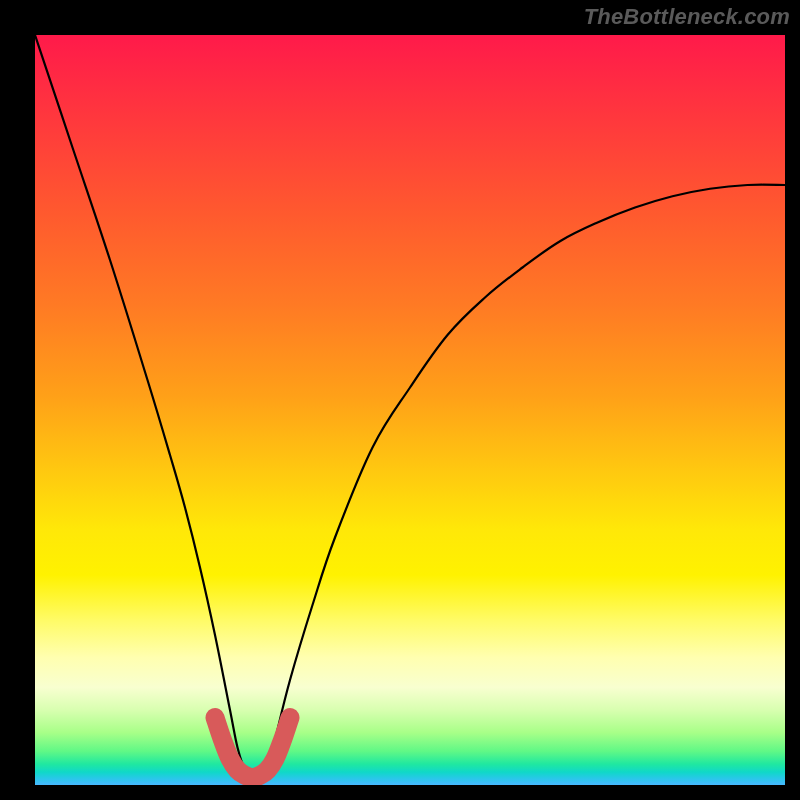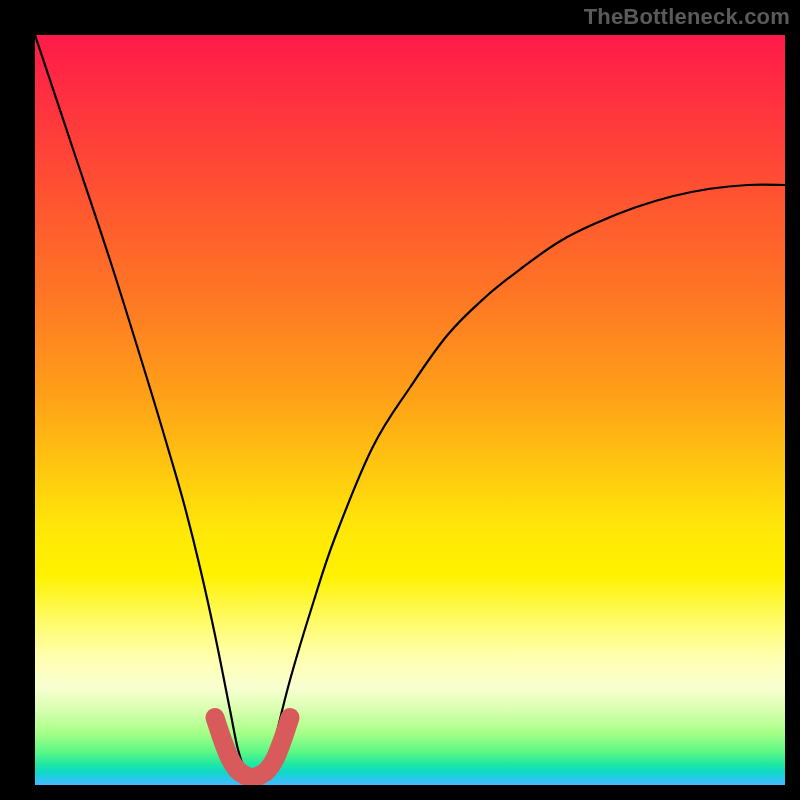--- a/index.html
+++ b/index.html
@@ -54,20 +54,21 @@
   }
   .watermark {
     position: absolute;
     top: 4px;
     right: 10px;
     color: #5a5a5a;
     font-size: 22px;
     font-weight: 600;
     letter-spacing: 0.2px;
     user-select: none;
+    font-style: italic;
   }
 </style>
 </head>
 <body>
 
 <div class="stage">
 
   <div class="plot-area">
     <svg class="curve-svg" viewBox="0 0 750 750" preserveAspectRatio="none">
       <path id="main-curve" fill="none" stroke="#000000" stroke-width="2.2" stroke-linecap="round" d="M 0.00 0.00 C 6.75 20.25, 24.00 72.00, 37.50 112.50 C 51.00 153.00, 61.50 183.15, 75.00 225.00 C 88.50 266.85, 101.70 309.90, 112.50 345.00 C 123.30 380.10, 128.25 397.05, 135.00 420.00 C 141.75 442.95, 144.60 452.25, 150.00 472.50 C 155.40 492.75, 159.60 509.55, 165.00 532.50 C 170.40 555.45, 174.60 574.35, 180.00 600.00 C 185.40 625.65, 190.95 654.75, 195.00 675.00 C 199.05 695.25, 199.80 701.70, 202.50 712.50 C 205.20 723.30, 207.30 729.60, 210.00 735.00 C 212.70 740.40, 214.80 741.15, 217.50 742.50 C 220.20 743.85, 222.30 743.85, 225.00 742.50 C 227.70 741.15, 229.80 741.75, 232.50 735.00 C 235.20 728.25, 235.95 721.20, 240.00 705.00 C 244.05 688.80, 248.25 669.30, 255.00 645.00 C 261.75 620.70, 269.40 595.65, 277.50 570.00 C 285.60 544.35, 289.20 530.85, 300.00 502.50 C 310.80 474.15, 324.00 439.50, 337.50 412.50 C 351.00 385.50, 361.50 372.75, 375.00 352.50 C 388.50 332.25, 399.00 316.20, 412.50 300.00 C 426.00 283.80, 436.50 274.65, 450.00 262.50 C 463.50 250.35, 474.00 242.63, 487.50 232.50 C 501.00 222.38, 511.50 214.35, 525.00 206.25 C 538.50 198.15, 549.00 193.57, 562.50 187.50 C 576.00 181.43, 586.50 177.22, 600.00 172.50 C 613.50 167.78, 624.00 164.63, 637.50 161.25 C 651.00 157.88, 661.50 155.78, 675.00 153.75 C 688.50 151.72, 699.00 150.68, 712.50 150.00 C 726.00 149.32, 743.25 150.00, 750.00 150.00"></path>

